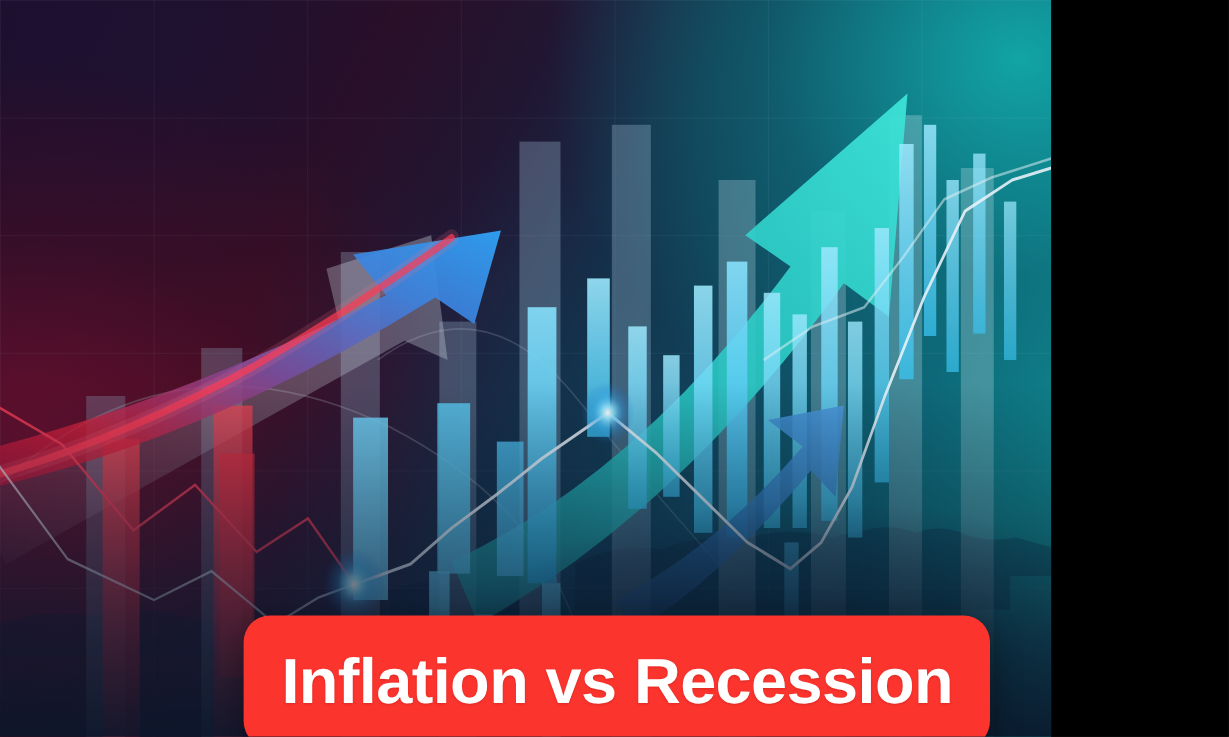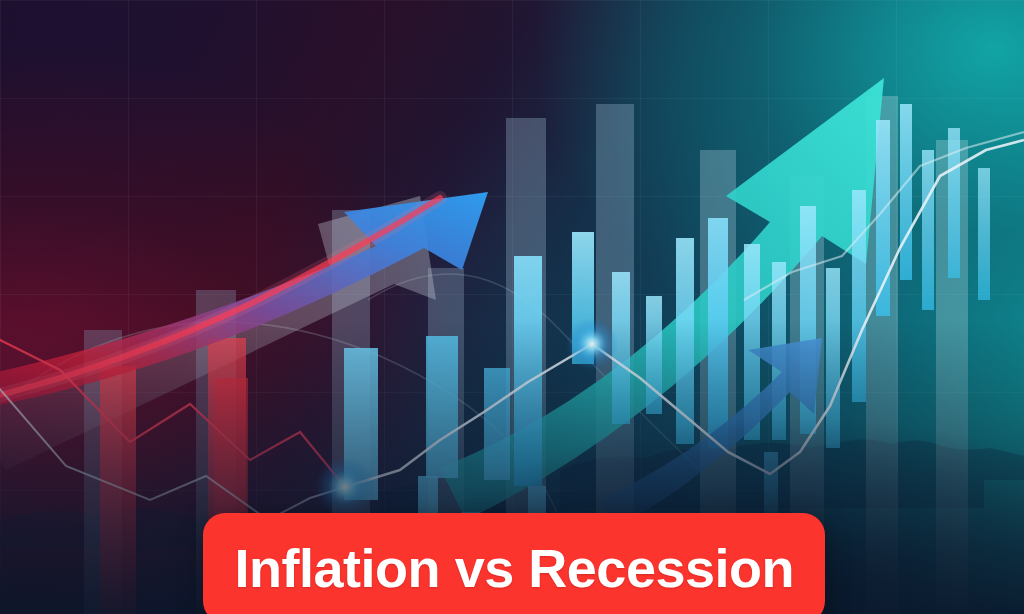--- a/index.html
+++ b/index.html
@@ -2,21 +2,21 @@
 <html><head>
 <meta charset="utf-8">
 <style>
   html, body {
     margin: 0;
     padding: 0;
     background: #000;
   }
   #stage {
     position: relative;
-    width: 1024px;
+    width: 876px;
     height: 614px;
     overflow: hidden;
     font-family: "Liberation Sans", sans-serif;
     background: #11172b;
   }
   .layer {
     position: absolute;
     inset: 0;
     width: 100%;
     height: 100%;

